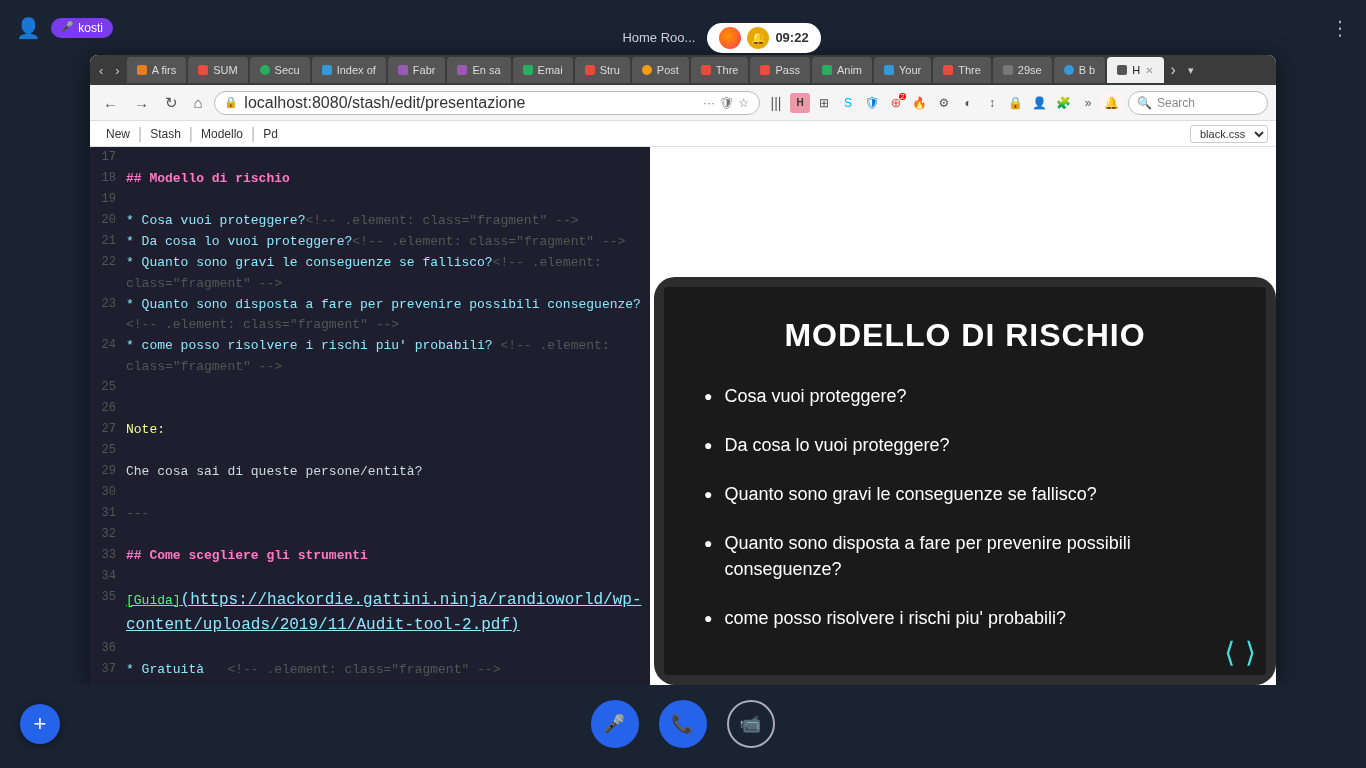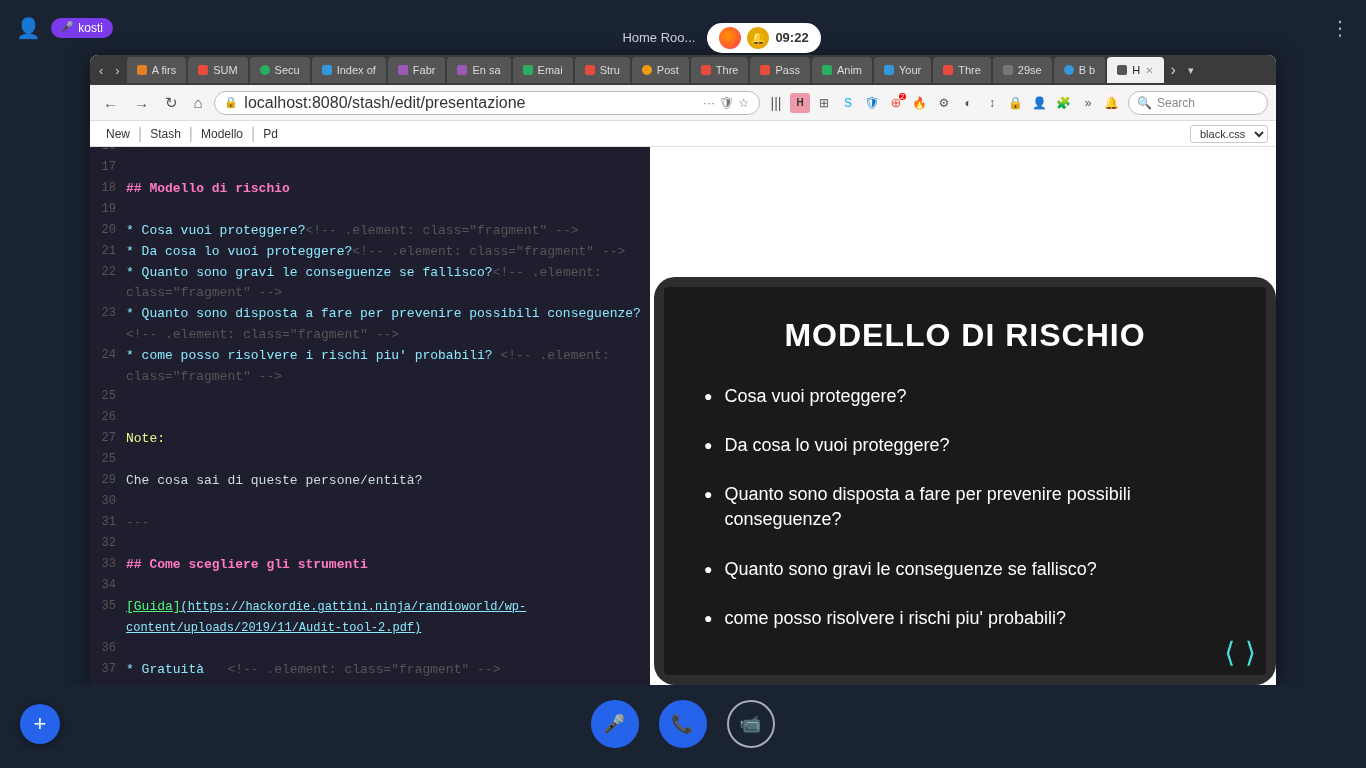--- a/index.html
+++ b/index.html
@@ -287,21 +287,21 @@
     .line-content {
       color: #cdd;
       flex: 1;
       white-space: pre-wrap;
       padding-right: 8px;
     }
     .c-comment { color: #555; }
     .c-heading { color: #ff79c6; font-weight: bold; }
     .c-bullet { color: #8be9fd; }
     .c-link { color: #50fa7b; text-decoration: underline; }
-    .c-url { color: #8be9fd; text-decoration: underline; font-size: 12px; }
+    .c-url { color: #8be9fd; text-decoration: underline; font-size: 16px; }
     .c-fragment { color: #555; }
     .c-note { color: #f1fa8c; }
     .c-text { color: #cdd; }
 
     
     .presentation-panel {
       flex: 1;
       background: #2d2d2d;
       display: flex;
       flex-direction: column;
@@ -678,22 +678,22 @@
 
     <div class="editor-divider"></div>
 
     <div class="presentation-panel">
       <div class="slide-area">
         <div class="slide-content">
           <h1 class="slide-title">MODELLO DI RISCHIO</h1>
           <ul class="slide-bullets">
             <li>Cosa vuoi proteggere?</li>
             <li>Da cosa lo vuoi proteggere?</li>
+            <li>Quanto sono gravi le conseguenze se fallisco?</li>
             <li>Quanto sono disposta a fare per prevenire possibili conseguenze?</li>
-            <li>Quanto sono gravi le conseguenze se fallisco?</li>
             <li>come posso risolvere i rischi piu' probabili?</li>
           </ul>
         </div>
       </div>
       <div class="slide-nav">
         <button class="slide-nav-btn">⟨</button>
         <button class="slide-nav-btn">⟩</button>
       </div>
     </div>
 

